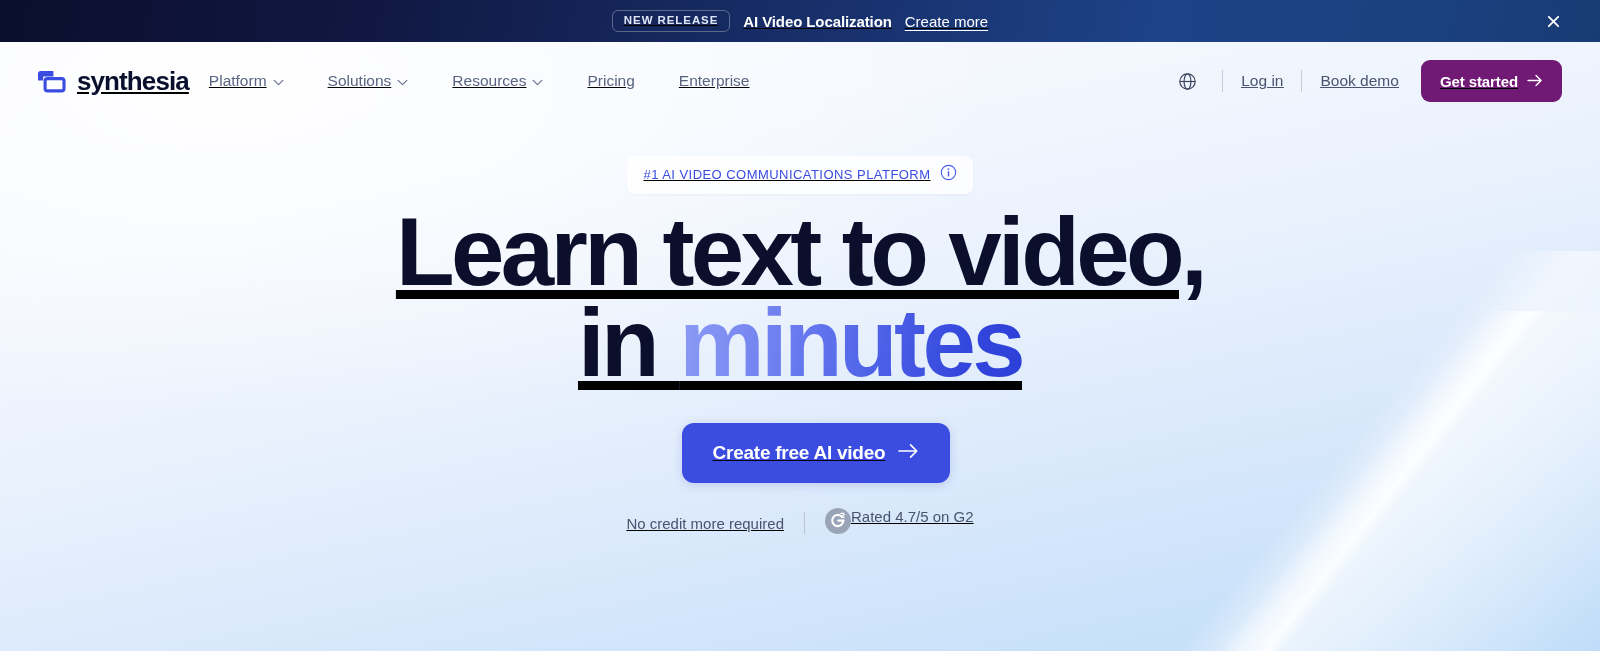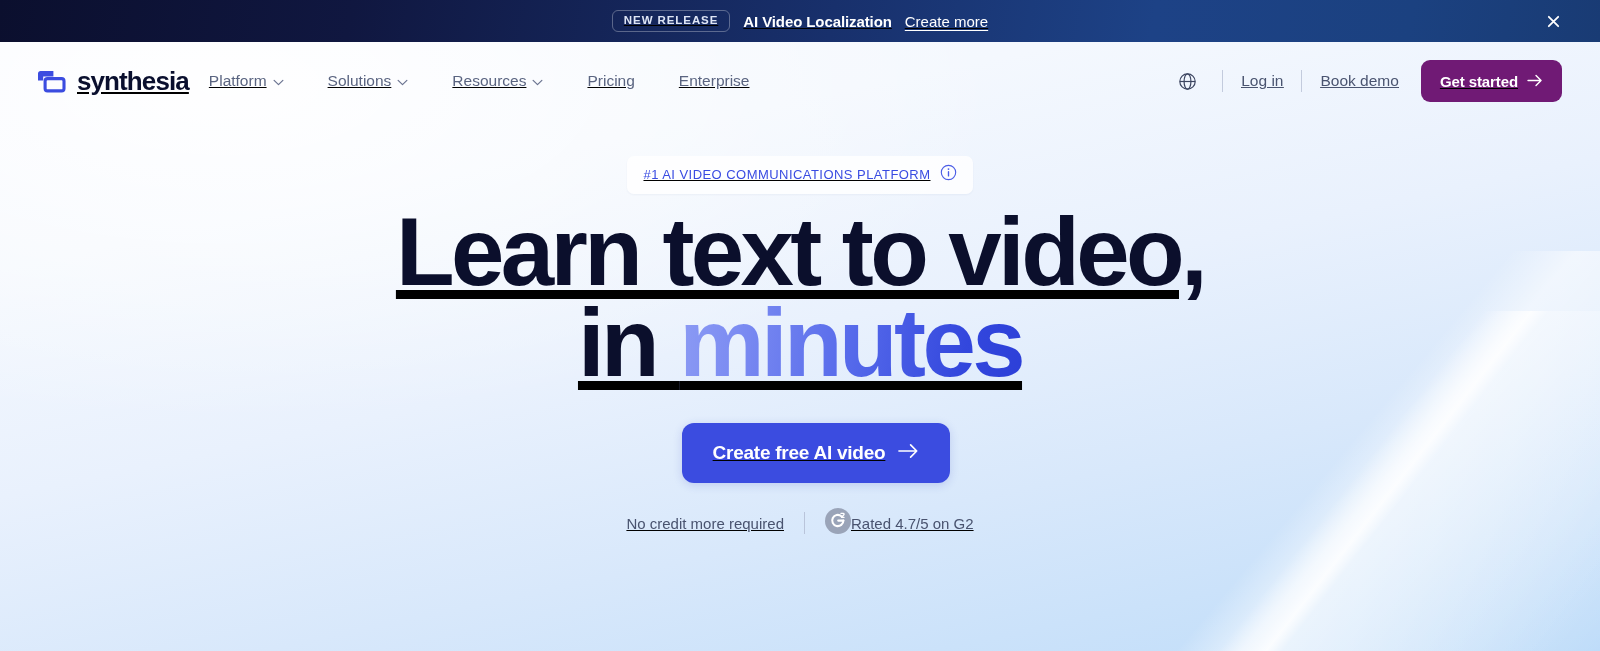--- a/index.html
+++ b/index.html
@@ -288,21 +288,21 @@
     font-size: 15px;
     color: #49536f;
     white-space: nowrap;
   }
   .trust-div {
     width: 1px;
     height: 22px;
     background: #b9c4da;
     margin: 0 20px;
   }
-  .g2 { display: flex; align-items: center; }
+  .g2 { display: flex; align-items: flex-start; }
   .g2-mark { display: block; }
 </style>
 </head>
 <body>
 
 <div class="page">
 
   <div class="hero-bg">
     <div class="streak"></div>
     <div class="streak2"></div>

